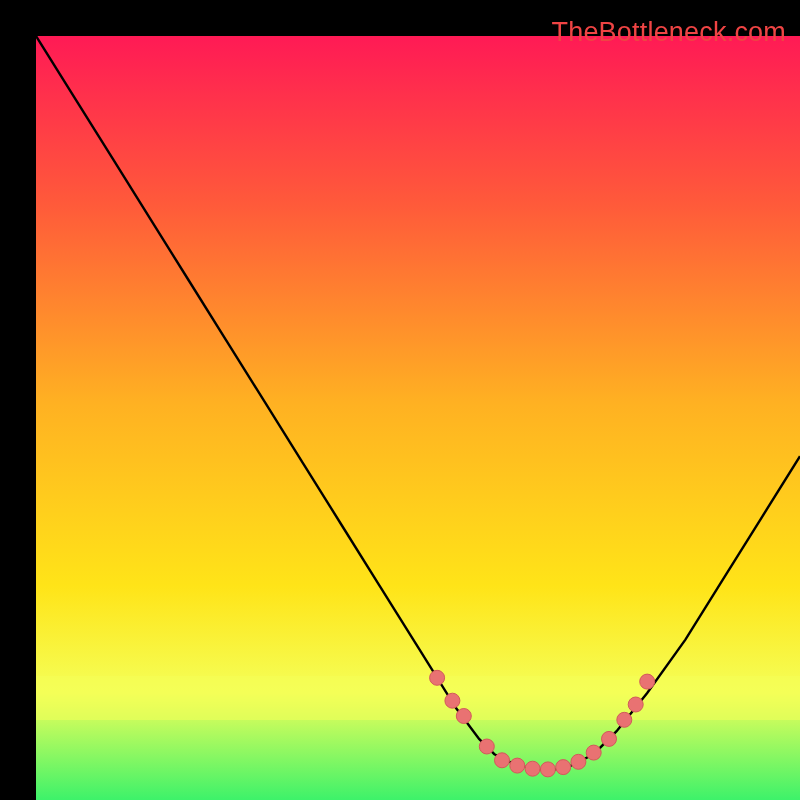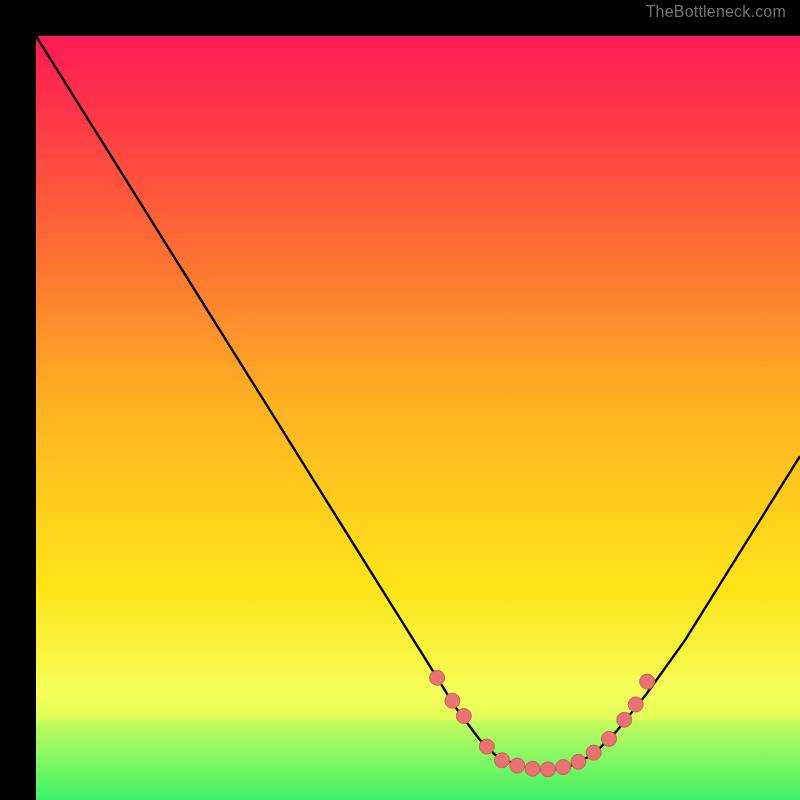--- a/index.html
+++ b/index.html
@@ -22,24 +22,24 @@
   .plot-area {
     position: absolute;
     left: 18px;
     top: 18px;
     width: 764px;
     height: 764px;
     overflow: hidden;
   }
   .watermark {
     position: absolute;
-    top: 3px;
+    top: 17px;
     right: 14px;
-    color: #737373;
-    font-size: 16px;
+    color: #ef4444;
+    font-size: 27px;
     font-weight: 500;
     letter-spacing: 0.2px;
   }
   svg {
     position: absolute;
     left: 0;
     top: 0;
   }
 </style>
 </head>

